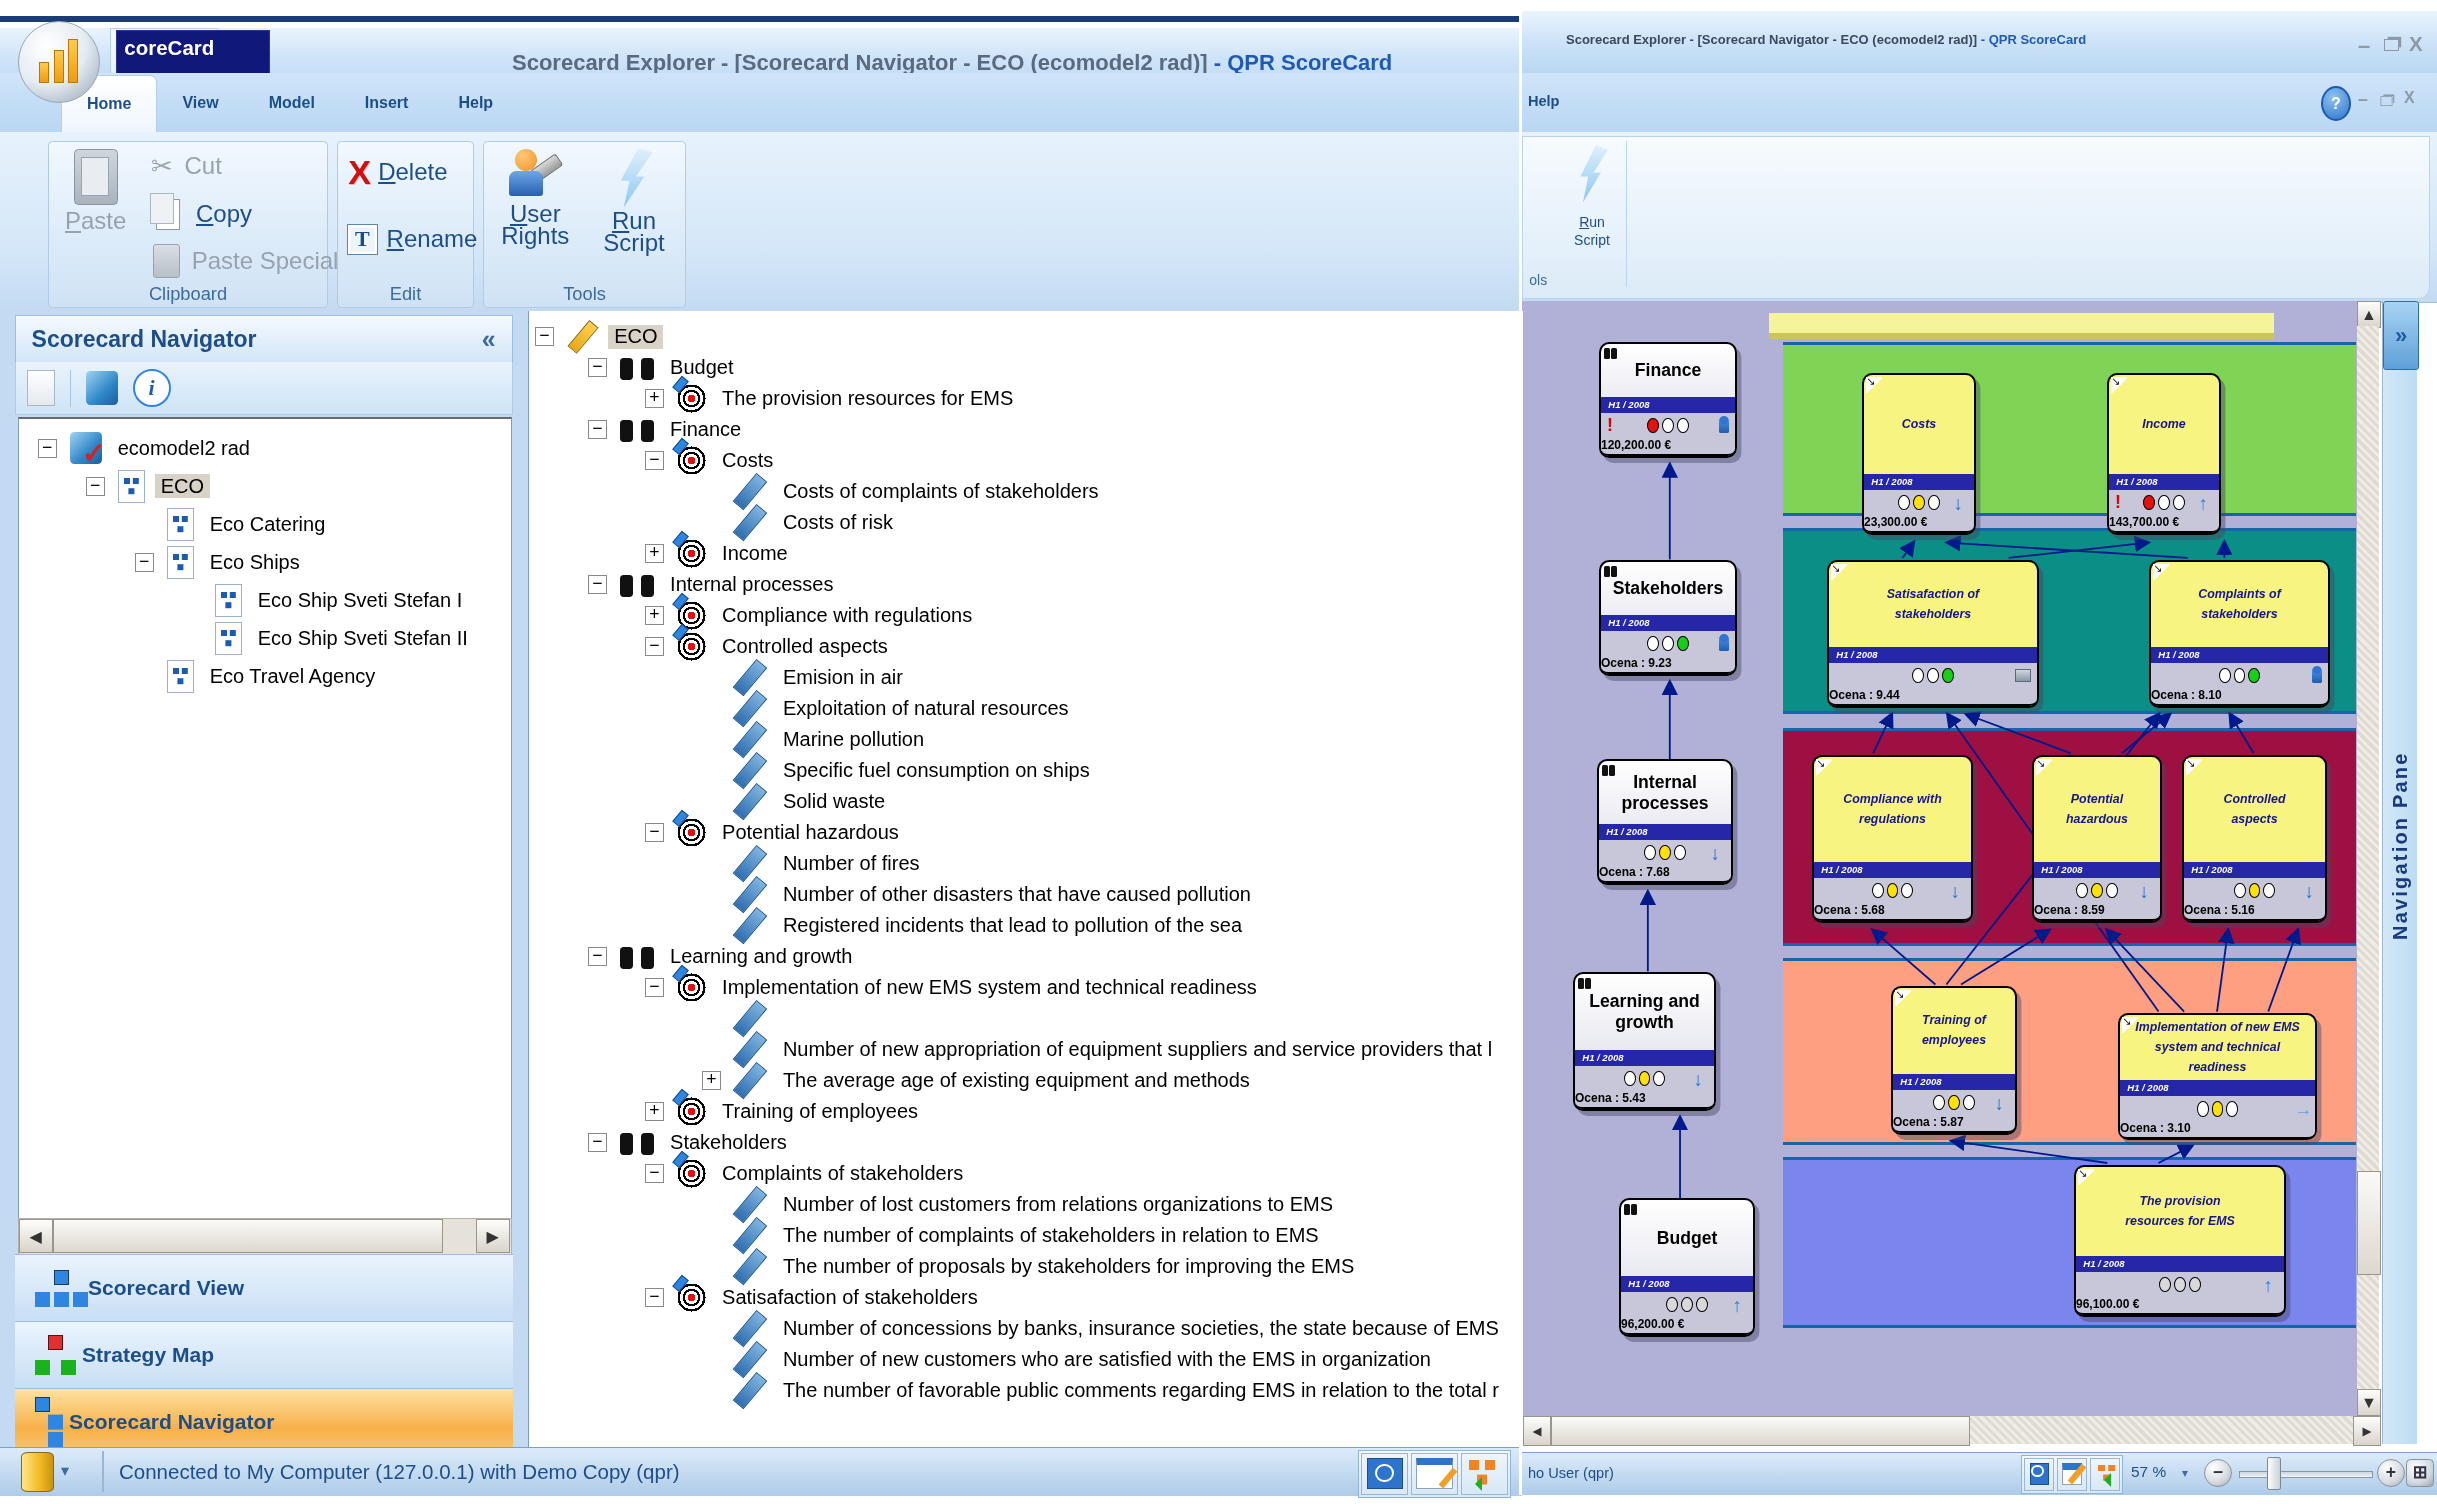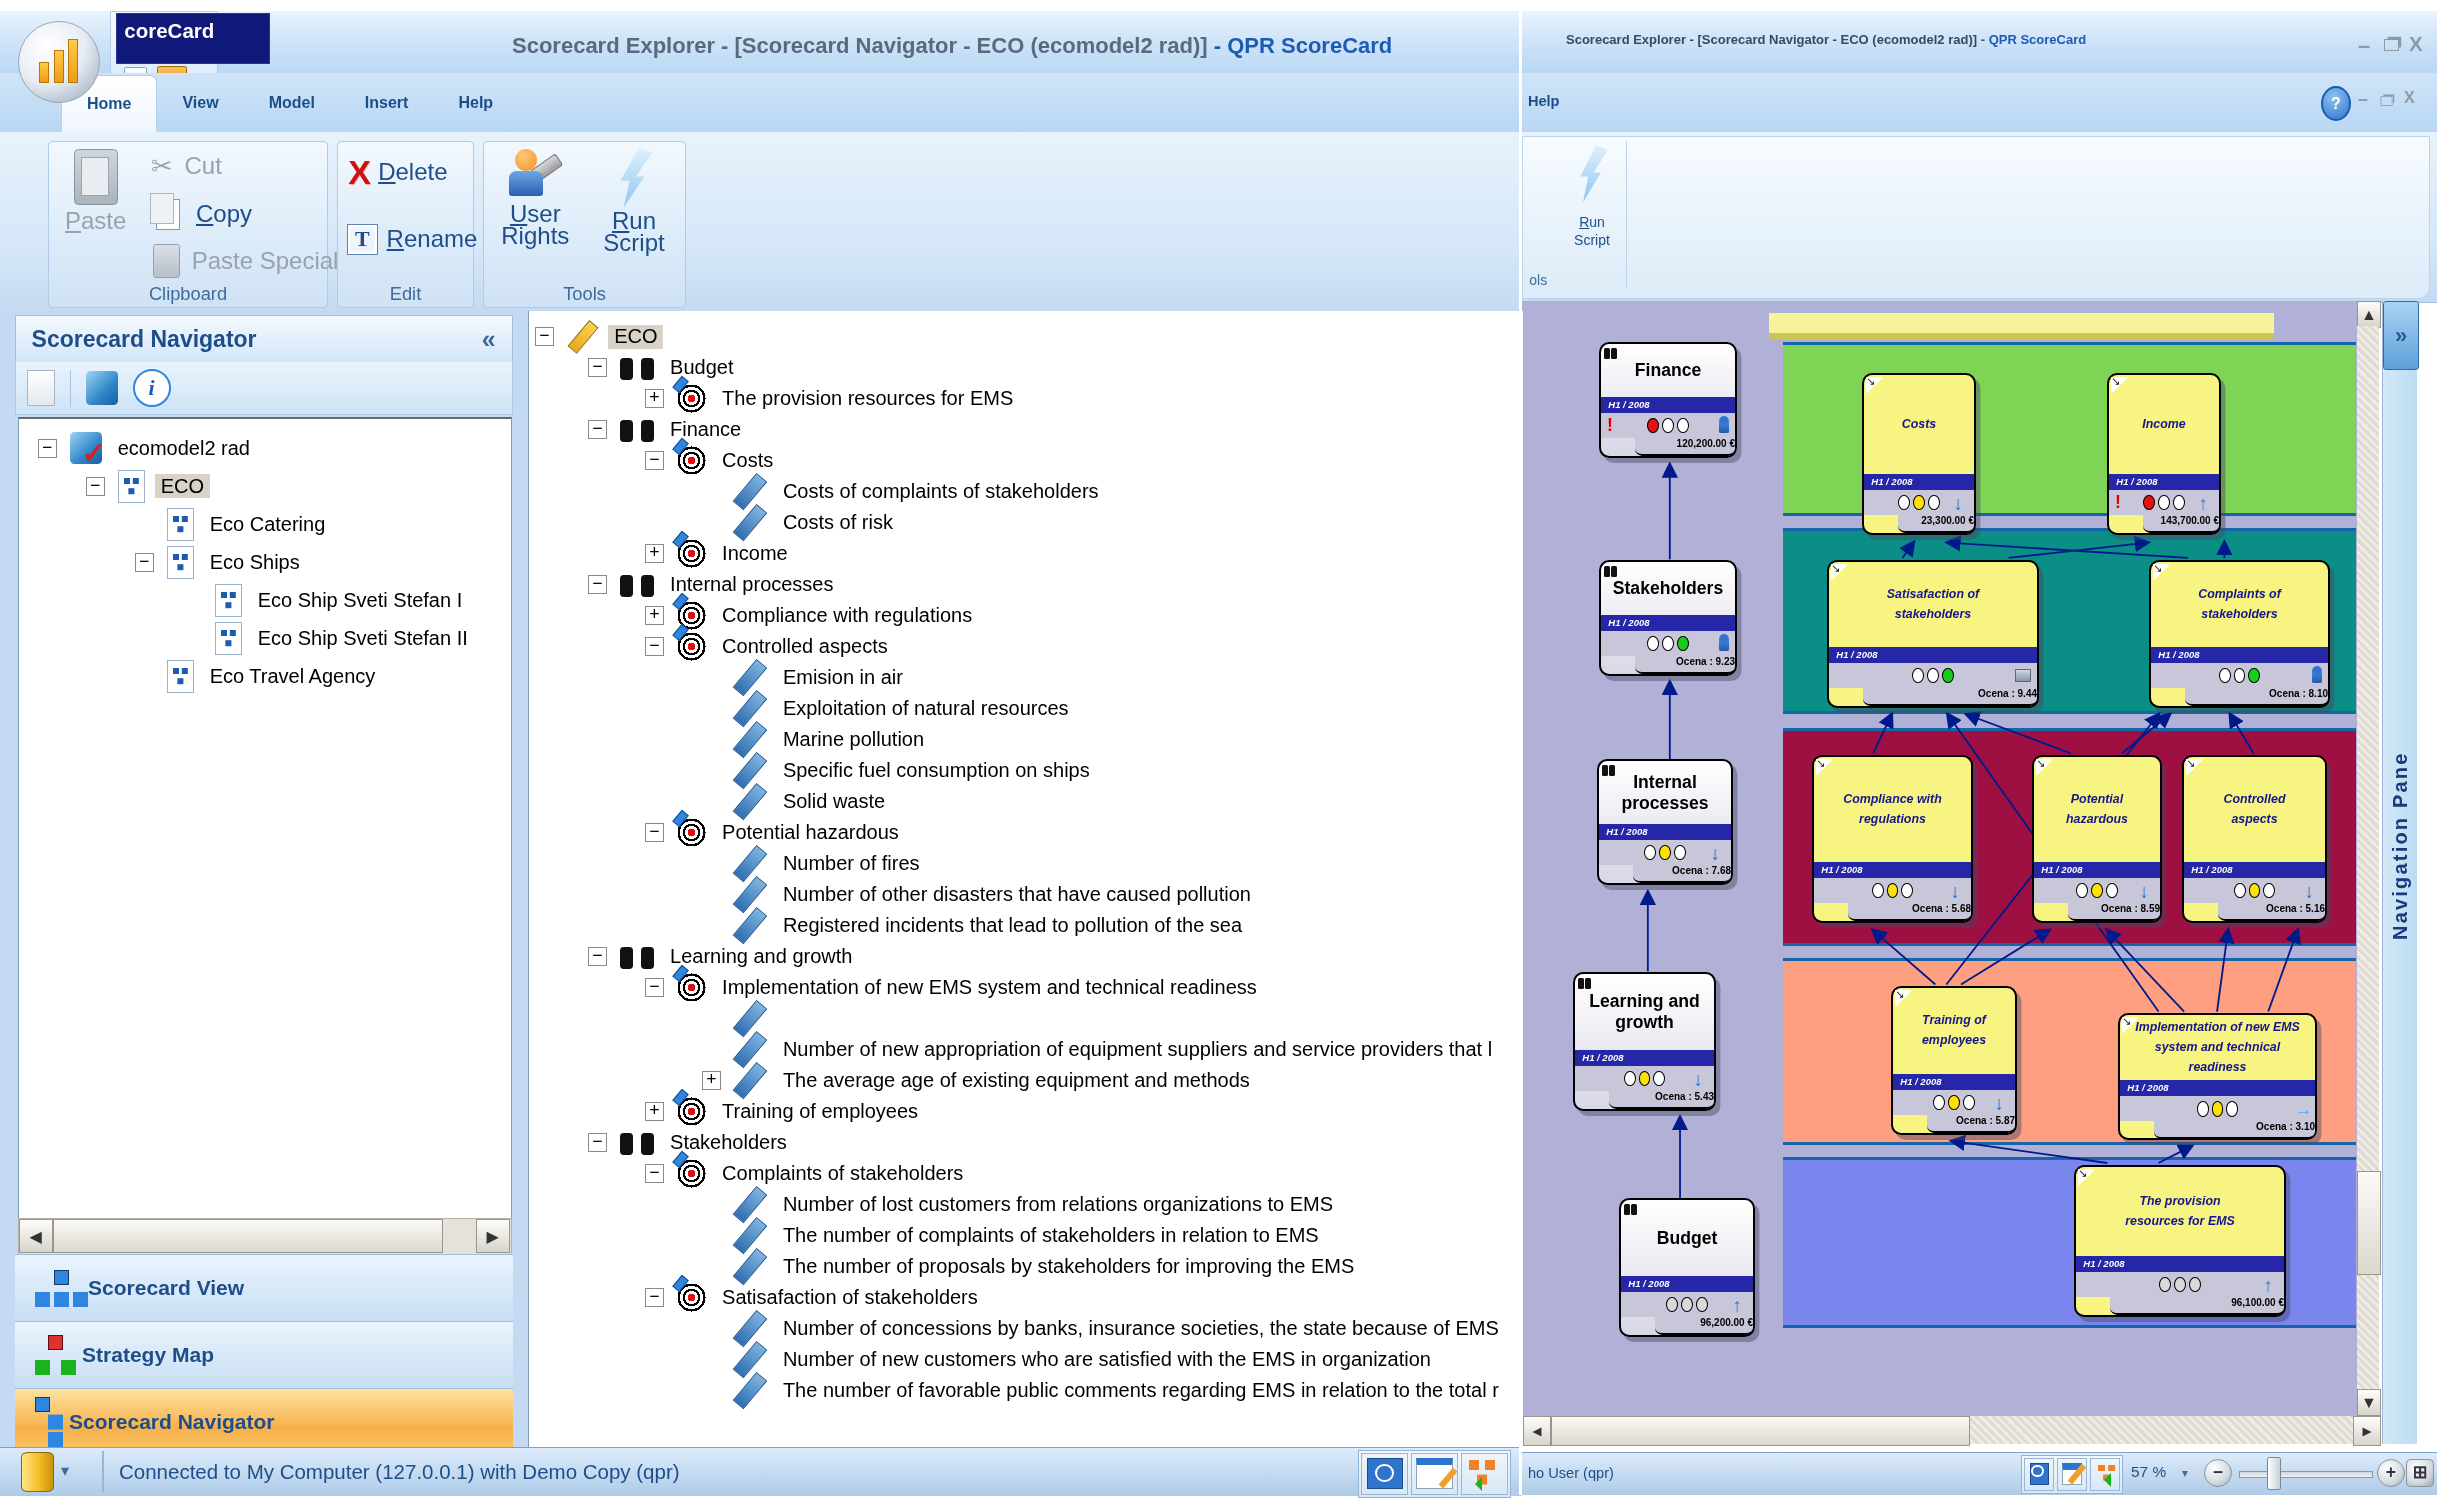--- a/index.html
+++ b/index.html
@@ -112,21 +112,21 @@
   .region{position:absolute;border-top:3.7px solid #1565a8;border-bottom:3.7px solid #1565a8;}
   .mapnode{position:absolute;display:flex;flex-direction:column;border:2.2px solid #000;border-radius:10.2px;
            box-shadow:4.4px 5.1px 0 rgba(70,70,100,.45);box-sizing:border-box;}
   .node-white{background:linear-gradient(#ffffff,#d7d7e6);}
   .node-yellow{background:#f8f481;}
   .ntitle{flex:1;display:flex;align-items:center;justify-content:center;text-align:center;white-space:pre-line;padding:2.9px 4.4px;}
   .node-white .ntitle{color:#000;font-weight:600;font-size:17.6px;}
   .node-yellow .ntitle{color:#16168c;font-weight:bold;font-style:italic;font-size:12.4px;line-height:1.6;}
   .nband{height:16px;background:#2626a8;color:#fff;font-style:italic;font-weight:bold;font-size:9.5px;line-height:16px;padding-left:7.3px;flex:none;}
   .nstrip{height:25px;background:#c7c7d9;display:flex;align-items:center;justify-content:center;position:relative;flex:none;}
-  .nvalue{height:16px;background:#c7c7d9;text-align:right;color:#000;font-weight:bold;font-size:10px;flex:none;border-bottom:2.9px solid #000;border-radius:0 0 7.3px 7.3px;margin-left:34px;}
+  .nvalue{height:16px;background:#c7c7d9;text-align:left;color:#000;font-weight:bold;font-size:12px;flex:none;border-bottom:2.9px solid #000;border-radius:0 0 7.3px 7.3px;}
   .light{width:11.7px;height:15.4px;border:1.5px solid #000;border-radius:50%;margin:0 1.5px;box-sizing:border-box;}
   .lt-off{background:#fff;} .lt-red{background:#e51010;} .lt-yellow{background:#ffe10a;} .lt-green{background:#17cf17;} .lt-grey{background:#d9d9d9;}
   .nalert{position:absolute;left:5.9px;top:1.5px;color:#e00000;font-weight:bold;font-size:17.6px;}
   .nright{position:absolute;right:5.9px;top:2.9px;width:14.6px;height:19px;}
   .person-icon{background:radial-gradient(circle at 50% 22%,#2f74d0 30%,transparent 34%),linear-gradient(#5a9ae8,#1d5cb0);border-radius:5.9px 5.9px 2.2px 2.2px;width:10.2px;height:17.6px;margin-left:2.2px;}
   .down-arrow-icon::before{content:"↓";color:#1e6fd8;font-size:19px;font-weight:bold;}
   .up-arrow-icon::before{content:"↑";color:#2f86e0;font-size:19px;font-weight:bold;}
   .right-arrow-icon::before{content:"→";color:#5aa7e8;font-size:17.6px;font-weight:bold;}
   .printer-icon{width:14.6px;height:11.7px;background:linear-gradient(#cfd6de,#8a98a6);border:1.5px solid #5a6a7a;margin-top:2.9px;}
   .corner{position:absolute;left:1.5px;top:1.5px;width:16px;height:16px;}
@@ -473,21 +473,21 @@
     </div>
     <span class="abs" style="left:609px;top:10.2px;color:#1d4e89;font-size:15.4px">57 %</span>
     <span class="abs" style="left:660px;top:13px;color:#3e6b9b;font-size:11.7px">▾</span>
     <div class="abs szbtn" style="left:682px;top:5.9px">−</div>
     <div class="abs slidertrack" style="left:717px;top:17.6px;width:132px"></div>
     <div class="abs sliderthumb" style="left:745px;top:4.4px"></div>
     <div class="abs szbtn" style="left:855px;top:5.9px">+</div>
     <div class="abs szbtn" style="left:884px;top:5.9px;border-radius:4.4px">⊞</div>
   </div>
 
-  <div class="abs titlebar" style="left:0;top:11px;width:1522px;height:66px">
+  <div class="abs titlebar" style="left:0;top:28px;width:1522px;height:66px">
     <div class="abs" style="left:110px;top:0px;width:106px;height:73px;background:linear-gradient(#f6fbff,#d8eafb);border:0.7px solid #b5cfe8;border-radius:0 0 10.2px 10.2px"></div>
     <div class="abs qatbox" style="left:116px;top:2.2px;width:154px;height:51px">coreCard</div>
     <span class="abs qicon1" style="left:124px;top:56px;width:20.5px;height:16px"></span>
     <span class="abs qicon2" style="left:157px;top:55px;width:28px;height:19px"></span>
     <div class="abs" style="left:512px;top:22px;">
       <span class="title-main">Scorecard Explorer - [Scorecard Navigator - ECO (ecomodel2 rad)]</span><span class="title-brand"> - QPR ScoreCard</span>
     </div>
   </div>
   <div class="abs orb" style="left:17.6px;top:20.5px;width:82px;height:82px;z-index:5">
     <i style="height:19px"></i>

